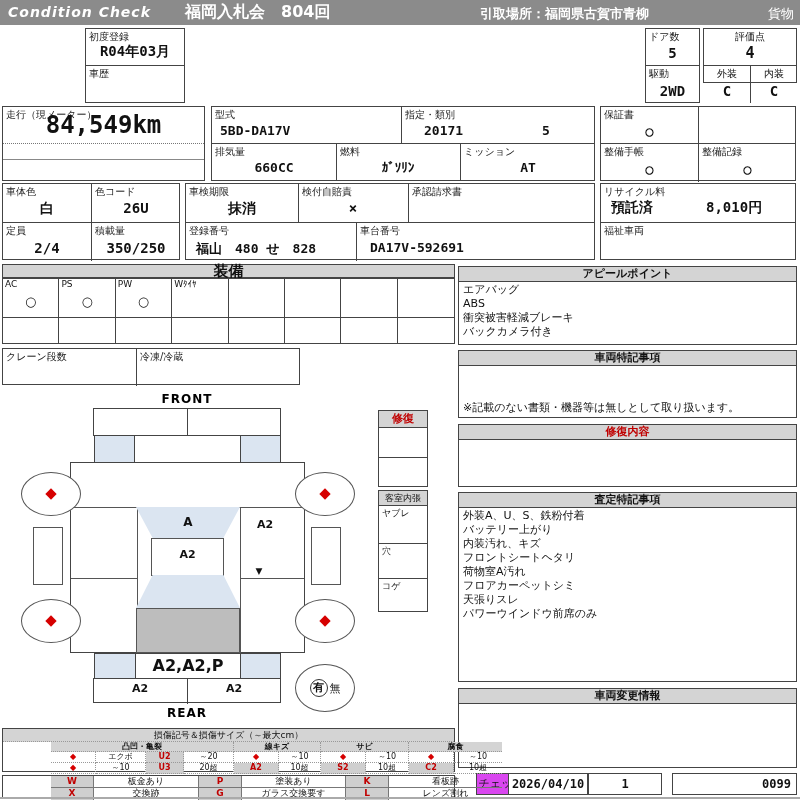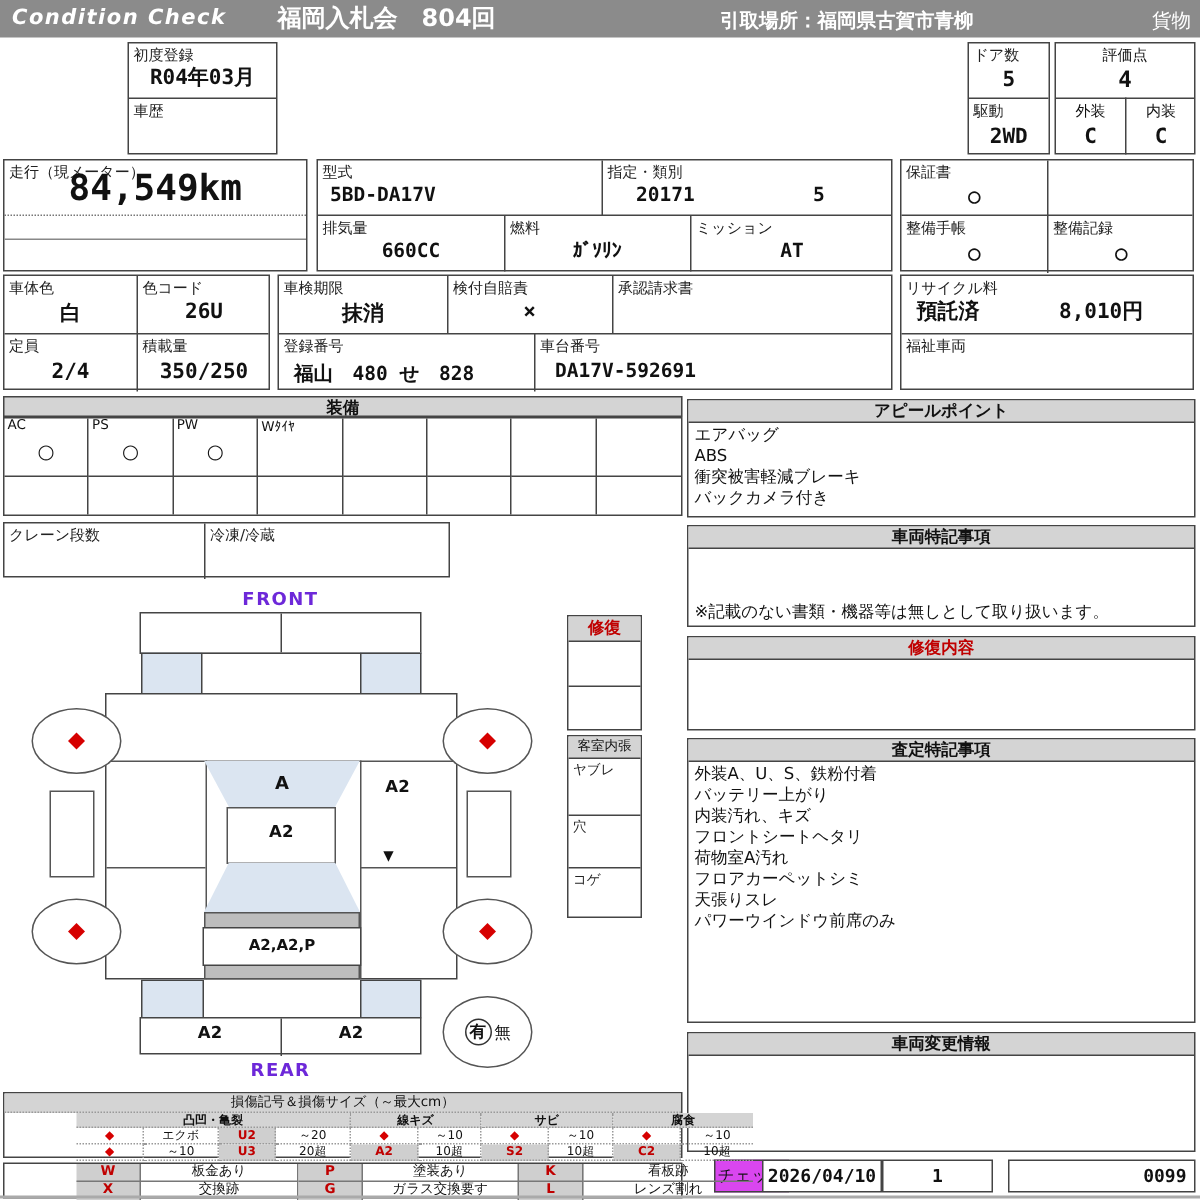--- a/index.html
+++ b/index.html
@@ -15,21 +15,21 @@
   .vl{position:absolute;background:#444;width:1px;}
   .dothl{position:absolute;border-top:1px dotted #777;height:0;}
   .topbar{position:absolute;left:0;top:0;width:800px;height:25px;background:#8b8b8b;color:#fff;}
   .sec-h{position:absolute;left:0;right:0;top:0;height:14px;line-height:14px;background:#d4d4d4;
          border-bottom:1px solid #444;text-align:center;font-size:11px;font-weight:bold;}
   .bodytxt{position:absolute;left:4px;top:16px;font-size:11px;line-height:14px;}
   .wheel{position:absolute;width:58px;height:42px;border:1px solid #555;border-radius:50%;
          background:#fff;display:flex;align-items:center;justify-content:center;}
   .dmd{width:8px;height:8px;background:#d60000;transform:rotate(45deg);}
   .glass{position:absolute;background:#dbe5f1;}
-  .bluelbl{position:absolute;color:#6d28d9;font-weight:bold;font-size:12px;letter-spacing:1px;text-align:center;}
+  .bluelbl{position:absolute;color:#000000;font-weight:bold;font-size:12px;letter-spacing:1px;text-align:center;}
   .eqgrid{position:absolute;left:0;top:0;right:0;bottom:0;display:grid;
           grid-template-columns:repeat(8,1fr);grid-template-rows:39px 25px;}
   .eqcell{position:relative;border-right:1px solid #444;border-bottom:1px solid #444;}
   .eqcell:nth-child(8n){border-right:none;}
   .eqcell.r2{border-bottom:none;}
   .eq-lbl{position:absolute;left:2px;top:0;font-size:9px;}
   .eq-val{text-align:center;margin-top:15px;font-size:13px;}
   .lg-row{display:grid;box-sizing:border-box;margin-left:48px;}
   .lg-cell{border-right:1px dotted #999;border-bottom:1px dotted #999;text-align:center;
            font-size:8px;line-height:10px;overflow:hidden;white-space:nowrap;}
@@ -59,21 +59,21 @@
     <span class="cl" style="top:38px">車歴</span>
     <div class="cv" style="left:6px;top:52px"></div>
   </div>
   <div class="box" style="left:645px;top:28px;width:55px;height:75px">
     <span class="cl">ドア数</span>
     <div class="cv ctr" style="top:16px">5</div>
     <div class="hl" style="left:0;right:0;top:36px"></div>
     <span class="cl" style="top:38px">駆動</span>
     <div class="cv ctr" style="top:54px">2WD</div>
   </div>
-  <div class="box" style="left:703px;top:28px;width:94px;height:75px">
+  <div class="box" style="left:703px;top:28px;width:94px;height:55px">
     <div class="abs ctr" style="top:1px;font-size:10px">評価点</div>
     <div class="cv ctr" style="top:15px;font-size:15px">4</div>
     <div class="hl" style="left:0;right:0;top:36px"></div>
     <div class="vl" style="left:46px;top:36px;height:38px"></div>
     <div class="abs" style="left:0;top:38px;width:46px;text-align:center;font-size:10px">外装</div>
     <div class="cv" style="left:0;top:54px;width:46px;text-align:center">C</div>
     <div class="abs" style="left:47px;top:38px;width:46px;text-align:center;font-size:10px">内装</div>
     <div class="cv" style="left:47px;top:54px;width:46px;text-align:center">C</div>
   </div>
 
@@ -141,21 +141,21 @@
   </div>
   <div class="box" style="left:600px;top:183px;width:196px;height:77px">
     <div class="hl" style="left:0;right:0;top:38px"></div>
     <span class="cl">リサイクル料</span>
     <div class="cv" style="left:10px;top:15px;font-size:14px">預託済</div>
     <div class="cv" style="left:105px;top:15px;font-size:14px">8,010円</div>
     <span class="cl" style="top:40px">福祉車両</span>
     <div class="cv" style="left:10px;top:56px"></div>
   </div>
 
-  <div class="box" style="left:2px;top:264px;width:453px;height:14px;background:#d4d4d4;text-align:center;font-size:11px;line-height:13px;font-weight:bold">装備</div>
+  <div class="box" style="left:2px;top:264px;width:453px;height:14px;background:#d4d4d4;text-align:center;font-size:15px;line-height:13px;font-weight:bold">装備</div>
   <div class="box" style="left:2px;top:278px;width:453px;height:66px">
     <div class="eqgrid">
       <div class="eqcell">
         <span class="eq-lbl">AC</span>
         <div class="eq-val">○</div>
       </div>
       <div class="eqcell">
         <span class="eq-lbl">PS</span>
         <div class="eq-val">○</div>
       </div>
@@ -238,21 +238,21 @@
     <div class="dmd"></div>
   </div>
   <div class="wheel" style="left:21px;top:599px">
     <div class="dmd"></div>
   </div>
   <div class="wheel" style="left:295px;top:599px">
     <div class="dmd"></div>
   </div>
 
   <div class="box" style="left:94px;top:653px;width:42px;height:26px;background:#dbe5f1"></div>
-  <div class="box" style="left:135px;top:618px;width:106px;height:26px;text-align:center;font-size:10px;font-weight:bold;line-height:24px">A2,A2,P</div>
+  <div class="box" style="left:135px;top:653px;width:106px;height:26px;text-align:center;font-size:16px;font-weight:bold;line-height:24px">A2,A2,P</div>
   <div class="box" style="left:240px;top:653px;width:41px;height:26px;background:#dbe5f1"></div>
   <div class="box" style="left:93px;top:678px;width:188px;height:25px">
     <div class="vl" style="left:93px;top:0;height:25px"></div>
   </div>
   <div class="abs" style="left:93px;top:682px;width:94px;text-align:center;font-size:11px;font-weight:bold">A2</div>
   <div class="abs" style="left:187px;top:682px;width:94px;text-align:center;font-size:11px;font-weight:bold">A2</div>
 
   <div class="bluelbl" style="left:92px;top:706px;width:190px">REAR</div>
 
   <div class="abs" style="left:295px;top:664px;width:58px;height:46px;border:1px solid #555;border-radius:50%;background:#fff;

